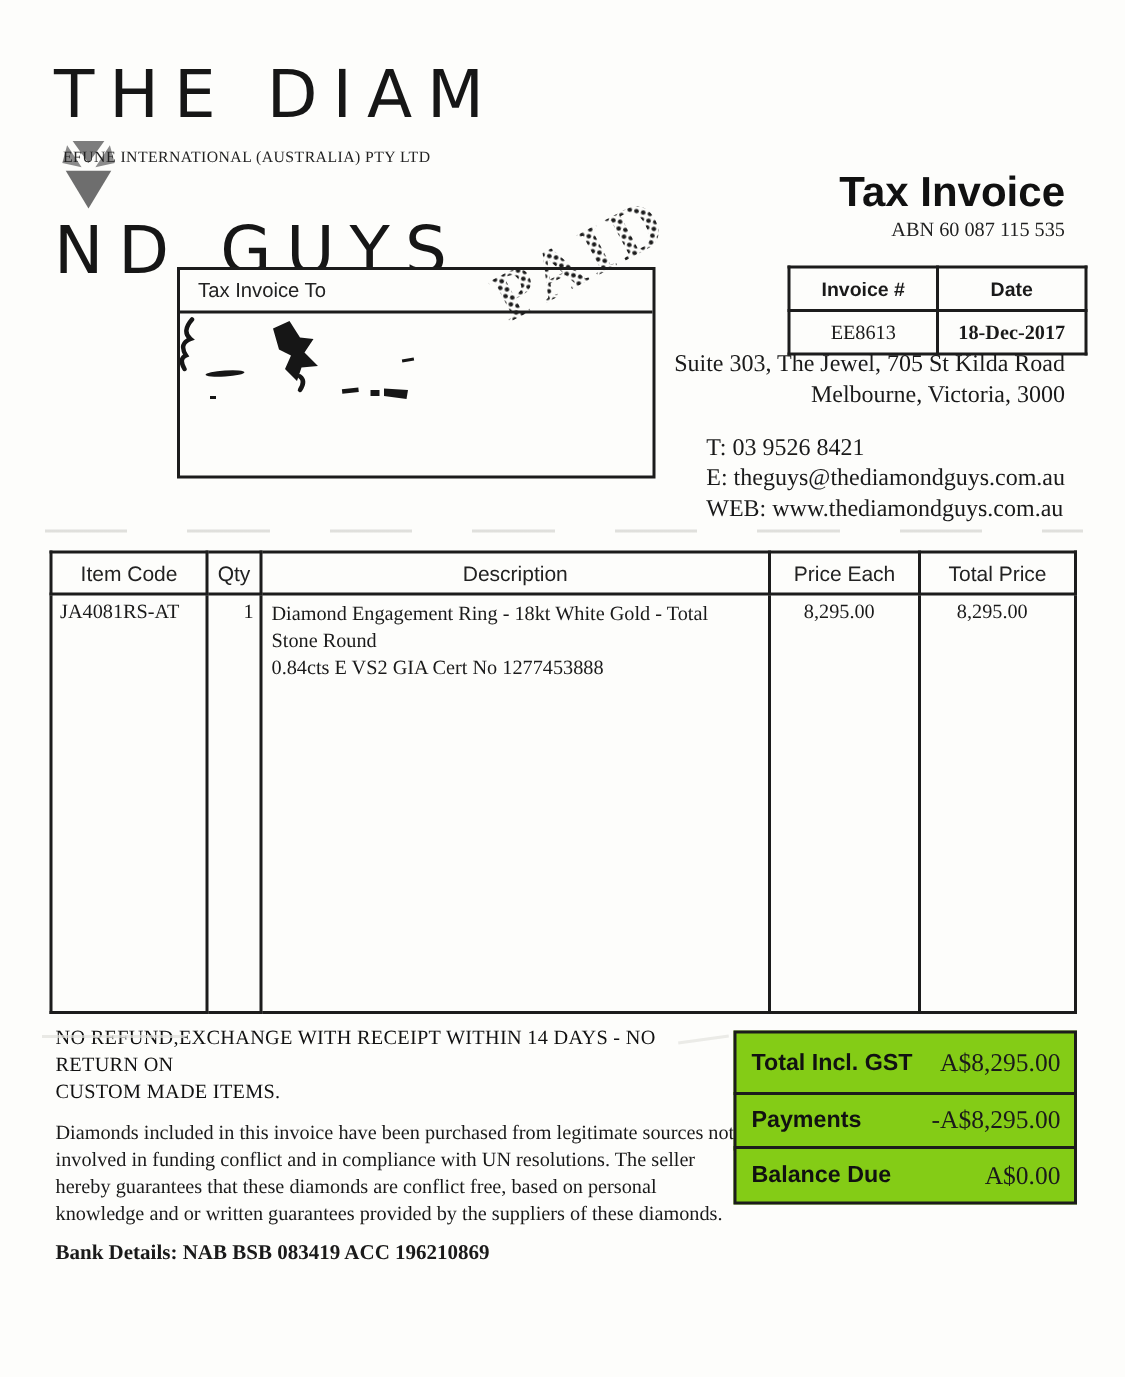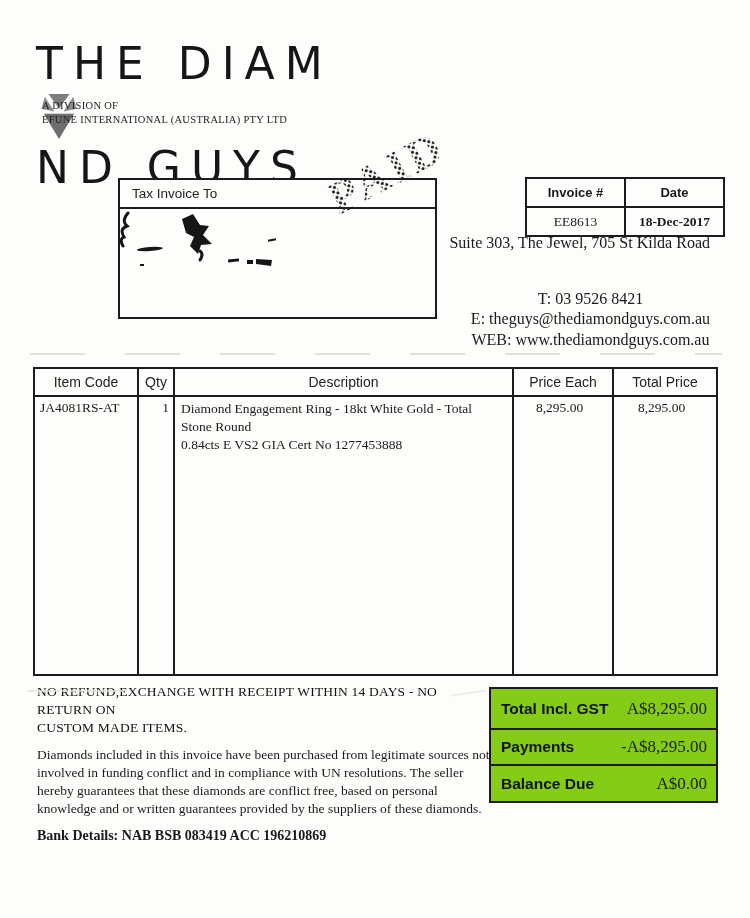--- a/index.html
+++ b/index.html
@@ -45,21 +45,21 @@
   .meta-table th,.meta-table td{
     border:2px solid #1c1c1c;text-align:center;height:25px;
   }
   .meta-table th{
     width:95px;font-family:"Liberation Sans",sans-serif;font-size:13px;font-weight:bold;
   }
   .meta-table td{font-size:13.5px;}
   .meta-table td.bold{font-weight:bold;}
   
   .address{position:absolute;right:40px;top:233px;text-align:right;font-size:16px;line-height:1.3;}
-  .contact{position:absolute;right:40px;top:289px;text-align:center;font-size:16px;line-height:1.27;}
+  .contact{position:absolute;right:40px;top:289px;text-align:left;font-size:16px;line-height:1.27;}
   
   .items{
     position:absolute;left:33px;top:367px;width:683px;border-collapse:collapse;
     background:#fdfdfb;table-layout:fixed;
   }
   .items th{
     border:2px solid #1c1c1c;height:24px;
     font-family:"Liberation Sans",sans-serif;font-size:14px;font-weight:normal;color:#222;
   }
   .items td{
@@ -102,24 +102,27 @@
     <svg width="46" height="50" viewBox="0 0 100 108">
       <polygon points="27,4 73,4 50,36" fill="#7d7d7d"></polygon>
       <polygon points="19,10 40,42 12,36" fill="#8b8b8b"></polygon>
       <polygon points="81,10 60,42 88,36" fill="#8b8b8b"></polygon>
       <polygon points="17,47 83,47 50,102" fill="#6e6e6e"></polygon>
     </svg>
     <span>ND GUYS</span>
   </div>
 
   <div class="division">
-    <div>A DIVISION OF</div>
     <div>EFUNE INTERNATIONAL (AUSTRALIA) PTY LTD</div>
   </div>
 
+  <div class="doc-head">
+    <div class="doc-title">Tax Invoice</div>
+    <div class="doc-abn">ABN 60 087 115 535</div>
+  </div>
 
   <svg class="paid-stamp" width="158" height="112">
     <defs>
       <pattern id="halftone" width="4.6" height="4.6" patternUnits="userSpaceOnUse" patternTransform="rotate(40)">
         <circle cx="2.3" cy="2.3" r="1.55" fill="#1d1d1d"></circle>
       </pattern>
     </defs>
     <g transform="rotate(-28 79 56)">
       <text x="8" y="74" font-family="Liberation Serif, serif" font-weight="bold" font-size="46" letter-spacing="4" fill="url(#halftone)">PAID</text>
     </g>
@@ -150,20 +153,21 @@
     </tr>
     <tr>
       <td>EE8613</td>
       <td class="bold">18-Dec-2017</td>
     </tr>
   </tbody>
     </table>
 
   <div class="address">
     <div>Suite 303, The Jewel, 705 St Kilda Road</div>
+    <div>Melbourne, Victoria, 3000</div>
   </div>
 
   <div class="contact">
     <div>T: 03 9526 8421</div>
     <div>E: theguys@thediamondguys.com.au</div>
     <div>WEB: www.thediamondguys.com.au</div>
   </div>
 
   <table class="items">
     <colgroup>

